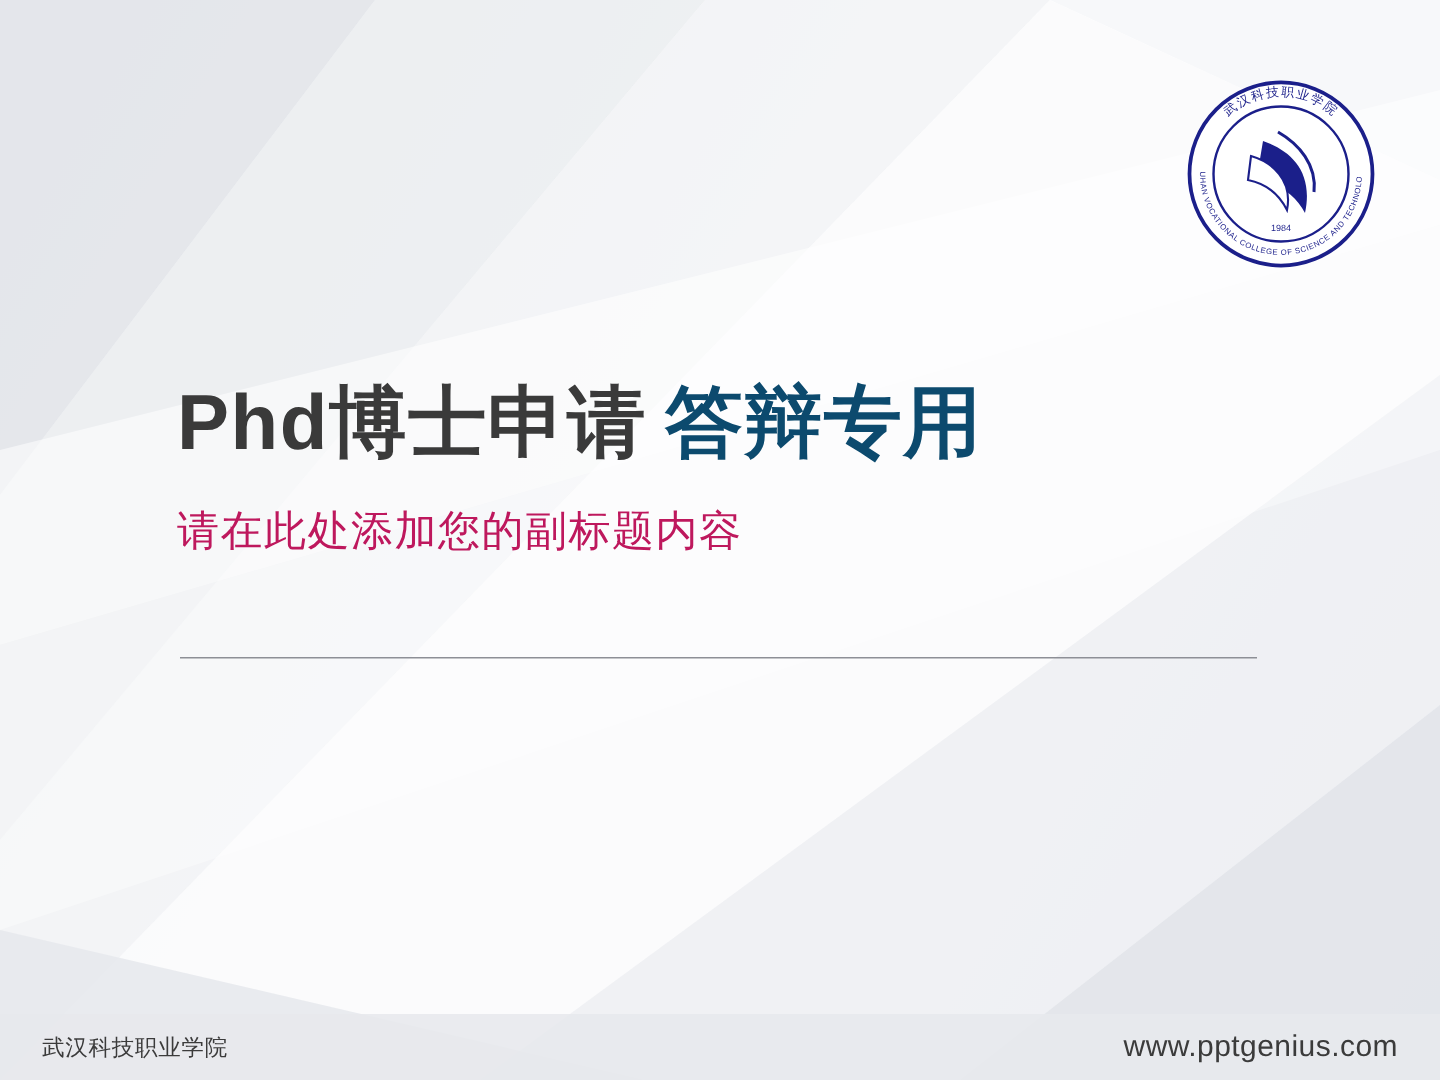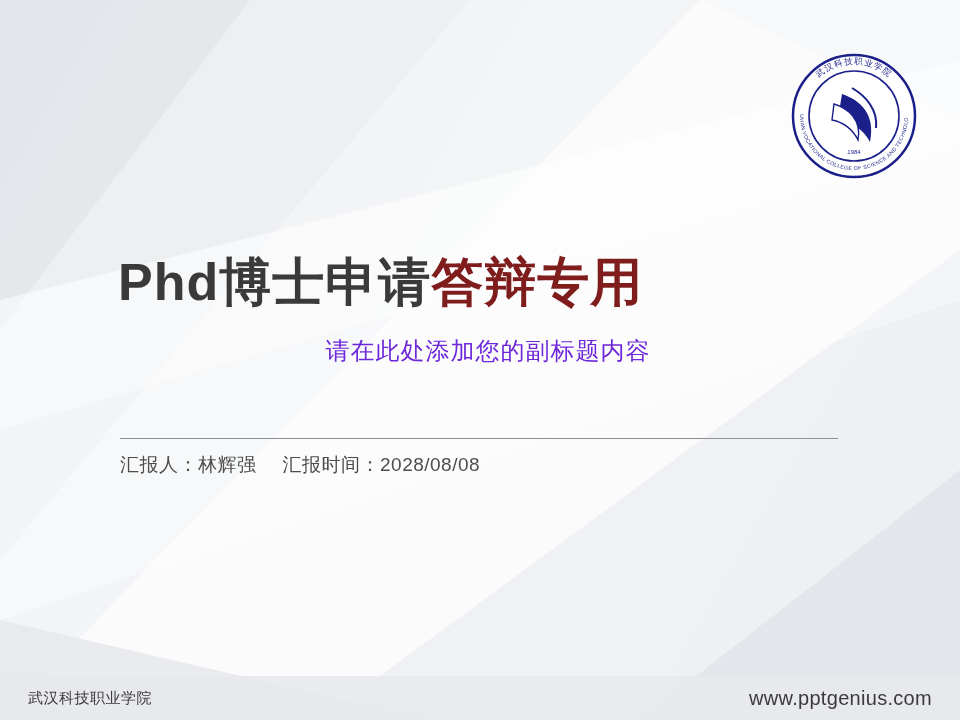--- a/index.html
+++ b/index.html
@@ -61,28 +61,28 @@
   }
   .main-title {
     font-size: 52px;
     font-weight: bold;
     letter-spacing: 1px;
     line-height: 1.18;
     color: #3a3a3a;
     white-space: nowrap;
   }
   .main-title .accent {
-    color: #7f1d1d;
+    color: #0c4a6e;
+    margin-left: 12px;
   }
   .subtitle {
     margin-top: 22px;
-    font-size: 24px;
-    color: #6d28d9;
+    font-size: 28px;
+    color: #be185d;
     letter-spacing: 1px;
-    text-align: center;
   }
 
   .divider {
     position: absolute;
     left: 120px;
     top: 438px;
     width: 718px;
     height: 1px;
     background: #8d8f96;
   }
@@ -174,20 +174,19 @@
     </svg>
   </div>
 
   <div class="title-block">
     <div class="main-title"><span>Phd博士申请</span><span class="accent">答辩专用</span></div>
     <div class="subtitle">请在此处添加您的副标题内容</div>
   </div>
 
   <div class="divider"></div>
 
-  <div class="meta-line"><span>汇报人：林辉强</span><span class="gap"></span><span>汇报时间：2028/08/08</span></div>
 
   <div class="footer">
     <div class="footer-left">武汉科技职业学院</div>
     <div class="footer-right">www.pptgenius.com</div>
   </div>
 
 </div>
 
 </body></html>

